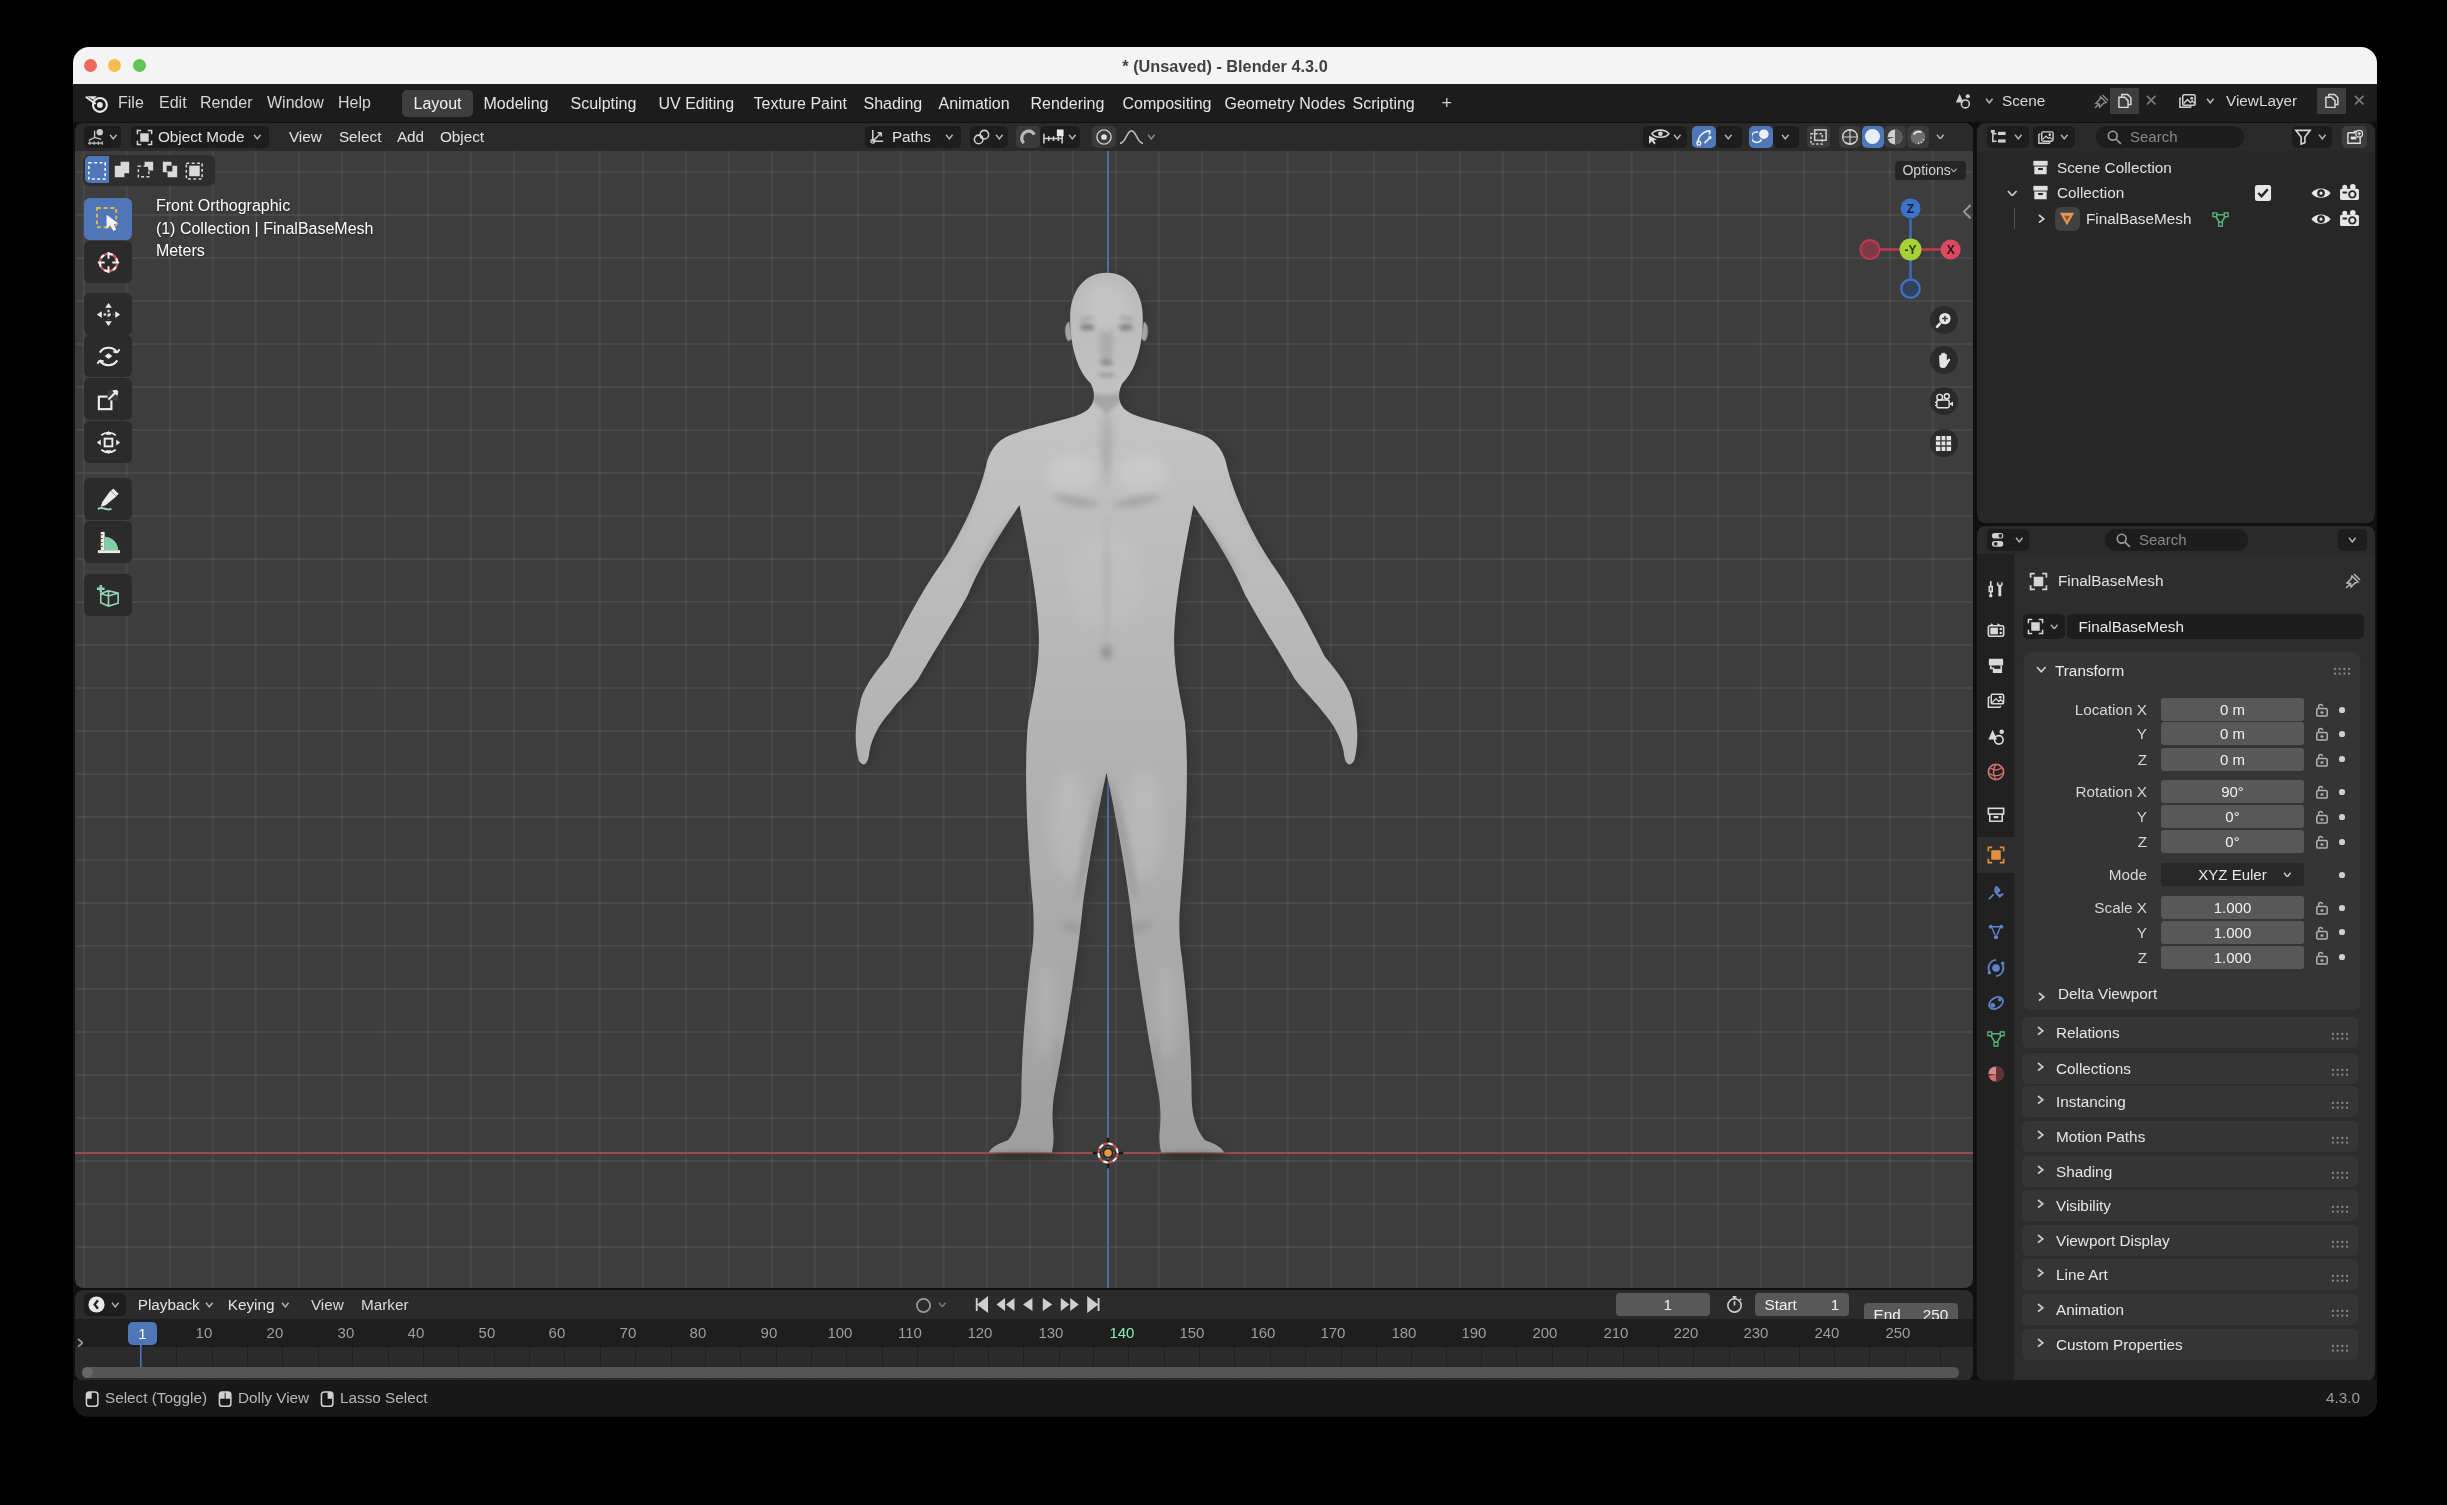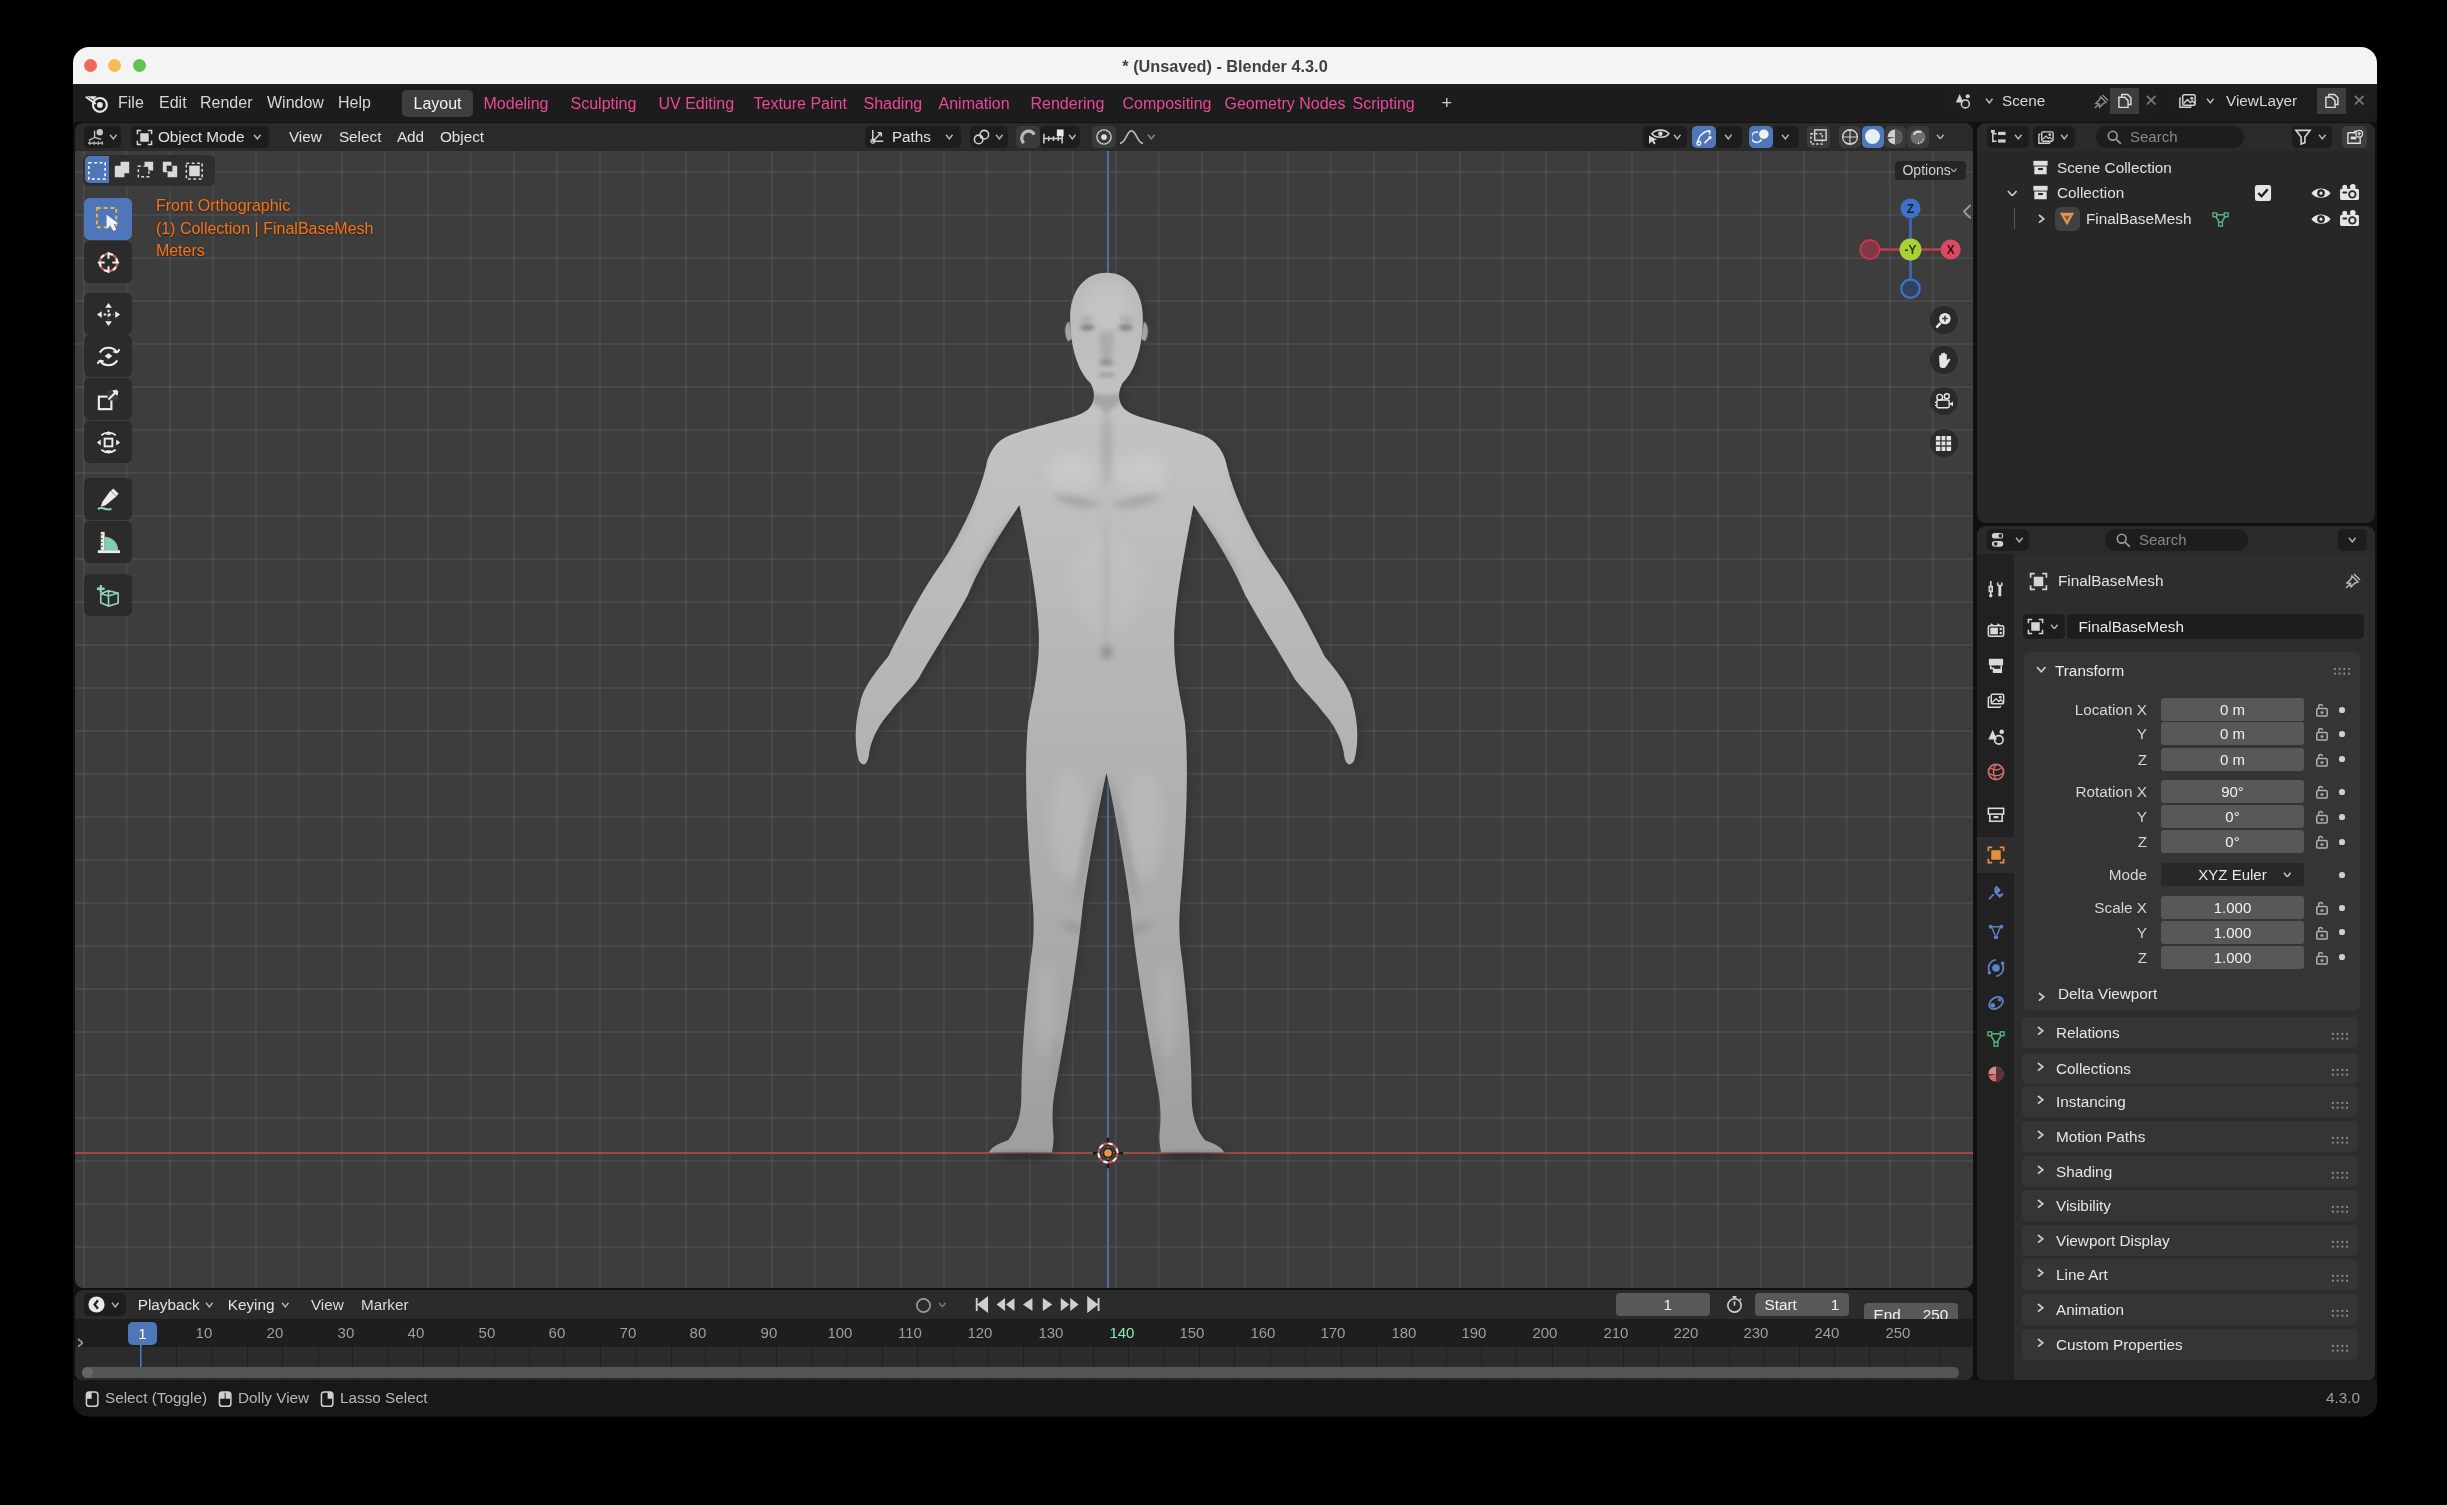--- a/index.html
+++ b/index.html
@@ -7,41 +7,41 @@
 background:#101010;border-radius:16px;overflow:hidden}
 .abs{position:absolute}
 
 #titlebar{position:absolute;left:0;top:0;width:100%;height:37px;background:#f5f4f5}
 .tl{position:absolute;top:12px;width:13.4px;height:13.4px;border-radius:50%}
 #title{position:absolute;left:0;top:0;width:100%;height:37px;line-height:38px;
 text-align:center;font-size:16.3px;font-weight:700;color:#404040}
 
 #topbar{position:absolute;left:0;top:37px;width:100%;height:38px;background:#1c1c1c}
 .menu{position:absolute;top:0;height:38px;line-height:38px;font-size:16px;color:#d5d5d5}
-.tab{position:absolute;top:5.7px;height:27px;line-height:27px;font-size:16px;color:#ec4899;
+.tab{position:absolute;top:5.7px;height:27px;line-height:27px;font-size:16px;color:#e5e5e5;
 padding:0 11.5px;border-radius:4.8px}
 .tab.active{background:#3e3e3e;color:#f2f2f2}
 .idblock{position:absolute;top:3.8px;height:26px;background:#1d1d1d;border-radius:5.7px;color:#d8d8d8;
 font-size:15.3px;line-height:26px}
 
 #viewport{position:absolute;left:1.9px;top:76px;width:1898px;height:1165px;background:#3d3d3d;
 border-radius:8.6px;overflow:hidden}
 #vphead{position:absolute;left:0;top:0;width:100%;height:28px;background:#2a2a2a}
 .vpw{position:absolute;background:#1d1d1d;border-radius:4.8px;color:#e2e2e2;font-size:15.3px}
 #vpgrid{position:absolute;left:0;top:28px;width:1898px;height:1138px;
 background-image:linear-gradient(to right,rgba(255,255,255,0.055) 0 1.9px,transparent 1.9px 43px),
 linear-gradient(to bottom,rgba(255,255,255,0.055) 0 1.9px,transparent 1.9px 43px);
 background-size:43px 43px;background-position:7.8px 20px}
 #axisv{position:absolute;left:1032px;top:28px;width:1.9px;height:1138px;background:#4e6f9e}
 #axish{position:absolute;left:0;top:1029px;width:1898px;height:1.9px;background:#9d4a4a}
 
 .tool{position:absolute;left:9.6px;width:48px;height:42px;background:#2b2b2b;border-radius:5.7px}
 .tool.active{background:#4f76b8}
 
-.vptext{position:absolute;left:81px;color:#f97316;font-size:16px;text-shadow:0 1px 1.9px rgba(0,0,0,.45)}
+.vptext{position:absolute;left:81px;color:#ffffff;font-size:16px;text-shadow:0 1px 1.9px rgba(0,0,0,.45)}
 
 .selbtn{position:absolute;top:33px;width:23.4px;height:27px;background:#2e2e2e}
 
 .navbtn{position:absolute;left:1855px;width:28px;height:28px;border-radius:50%;background:rgba(27,27,27,.55);
 display:flex;align-items:center;justify-content:center}
 
 #outliner{position:absolute;left:1904px;top:76px;width:398px;height:400px;background:#272727;
 border-radius:8.6px;overflow:hidden}
 #outhead{position:absolute;left:0;top:0;width:100%;height:28px;background:#2a2a2a}
 .obtn{position:absolute;background:#1d1d1d;border-radius:4.8px}

